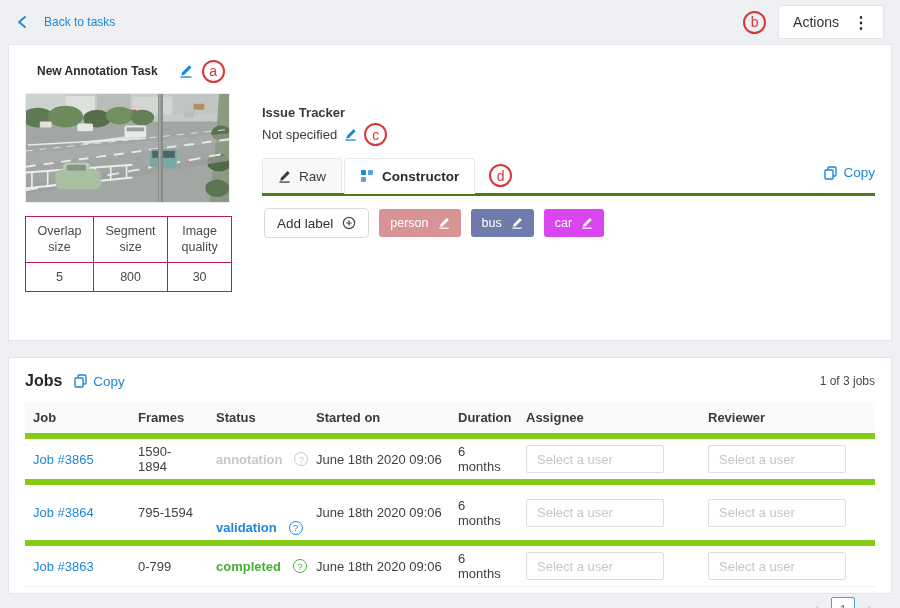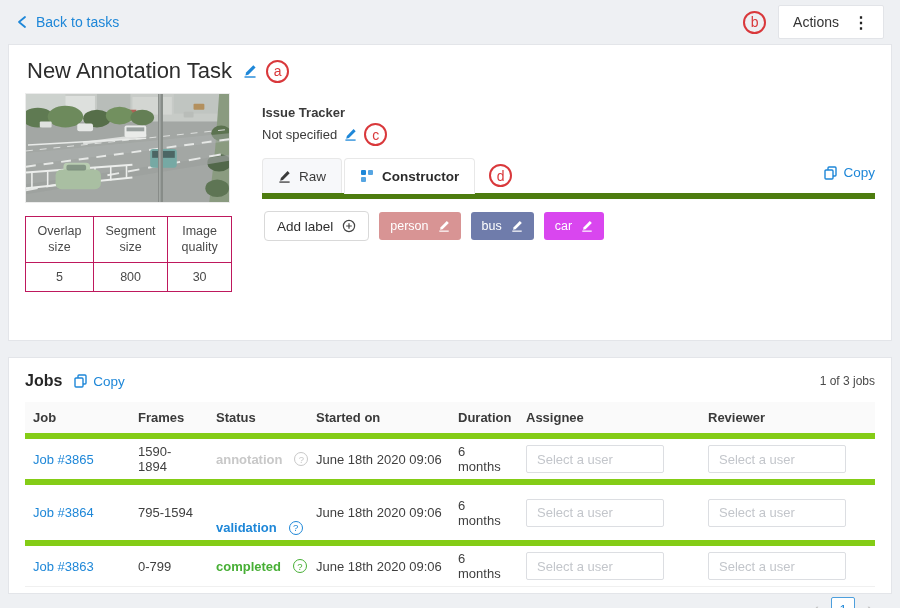--- a/index.html
+++ b/index.html
@@ -5,55 +5,55 @@
   * { box-sizing: border-box; }
   html,body { margin:0; padding:0; }
   body {
     width:900px; height:608px; overflow:hidden;
     background:#eef0f3;
     font-family:"Liberation Sans", sans-serif;
     color:#333; font-size:13px;
   }
   
   .topbar { height:44px; display:flex; align-items:center; justify-content:space-between; padding:0 16px; }
-  .back-link { display:flex; align-items:center; gap:8px; color:#1e87d8; font-size:14px; cursor:pointer; text-decoration:none; }
+  .back-link { display:flex; align-items:center; gap:16px; color:#1e87d8; font-size:12px; cursor:pointer; text-decoration:none; }
   .topbar-right { display:flex; align-items:center; gap:12px; }
   .actions-btn { display:flex; align-items:center; gap:14px; background:#fff; border:1px solid #e2e4e8; height:34px; padding:0 14px; font-size:14px; color:#333; border-radius:2px; cursor:pointer; }
   .ellipsis { font-size:16px; font-weight:700; color:#222; letter-spacing:0; }
   
   .ann { width:23px; height:23px; flex:0 0 23px; border:2px solid #d9383b; border-radius:50%;
          color:#d9383b; display:inline-flex; align-items:center; justify-content:center;
          font-size:14px; line-height:1; background:transparent; }
   
   .card { background:#fff; border:1px solid #e3e5e9; margin:0 8px; }
   .card-task { height:297px; padding:12px 16px; }
   .card-jobs { height:237px; margin-top:16px; padding:10px 16px 8px; }
   
   .title-row { display:flex; align-items:center; gap:9px; height:28px; }
-  .task-title { font-size:22px; font-weight:400; color:#2d2d2d; margin:2px; }
+  .task-title { font-size:12px; font-weight:700; color:#2d2d2d; margin:12px; }
   .edit-icon { color:#1e87d8; display:inline-flex; }
   .edit-icon.dark { color:#3b3b3b; }
   .edit-icon.white { color:#fff; }
   .task-body { display:flex; margin-top:8px; }
   .left-col { width:207px; flex:none; }
   .preview { width:205px; height:110px; border:1px solid #ececec; display:block; }
   .params-table { border-collapse:collapse; width:207px; margin-top:13px; font-size:12.5px; color:#4a4a4a; }
   .params-table th, .params-table td { border:1px solid #be185d; padding:6px 8px; text-align:center; font-weight:400; line-height:1.3; }
   .right-col { flex:1; margin-left:30px; min-width:0; }
   .meta-row { display:flex; align-items:center; justify-content:space-between; margin-top:4px; }
   .task-meta { color:#9aa0a6; font-size:13px; }
   .assign-group { display:flex; align-items:center; gap:9px; color:#9aa0a6; }
   .user-select { width:150px; height:28px; border:1px solid #dcdee2; border-radius:2px; padding:0 10px; font-size:13px; font-family:"Liberation Sans",sans-serif; color:#555; outline:none; }
   .user-select::placeholder { color:#c3c6cb; }
   .issue-block { margin-top:12px; }
   .issue-label { font-weight:700; color:#3a3a3a; font-size:13px; }
   .issue-value-row { display:flex; align-items:center; gap:7px; margin-top:3px; color:#3a3a3a; }
   
   .tabs-block { margin-top:12px; }
-  .tab-bar { display:flex; align-items:flex-end; border-bottom:6px solid #4d7c0f; position:relative; }
+  .tab-bar { display:flex; align-items:flex-end; border-bottom:3px solid #4d7c0f; position:relative; }
   .tab { display:flex; align-items:center; gap:8px; height:35px; padding:0 15px; font-size:13.5px;
          border:1px solid #e8e8e8; border-bottom:none; border-radius:4px 4px 0 0; cursor:pointer; }
   .tab.inactive { background:#f7f8fa; color:#3b3b3b; margin-right:2px; }
   .tab.active { background:#fff; color:#2b2b2b; font-weight:700; margin-bottom:-1px; height:36px; border-bottom:1px solid #fff; }
   .tab-ann { margin-left:14px; align-self:center; }
   .copy-link { margin-left:auto; align-self:center; display:flex; align-items:center; gap:6px; color:#1e87d8; font-size:13.5px; cursor:pointer; text-decoration:none; padding-bottom:6px; }
   .tab-content { padding:12px 2px; display:flex; align-items:center; gap:10px; }
   .add-label-btn { display:flex; align-items:center; gap:9px; height:30px; padding:0 12px; background:#fff;
                    border:1px solid #d9d9d9; border-radius:4px; font-size:13.5px; color:#2f2f2f; cursor:pointer;
                    font-family:"Liberation Sans",sans-serif; }

